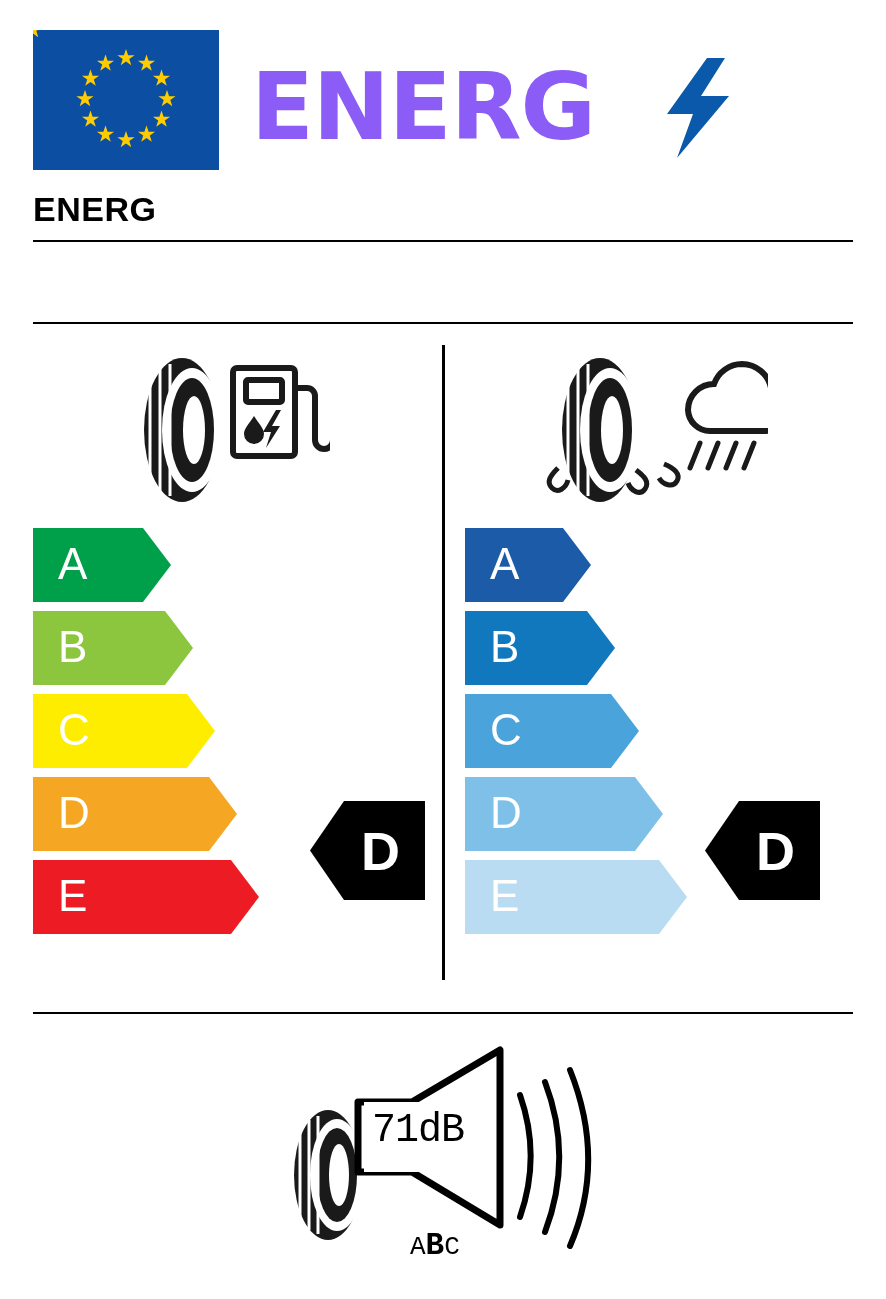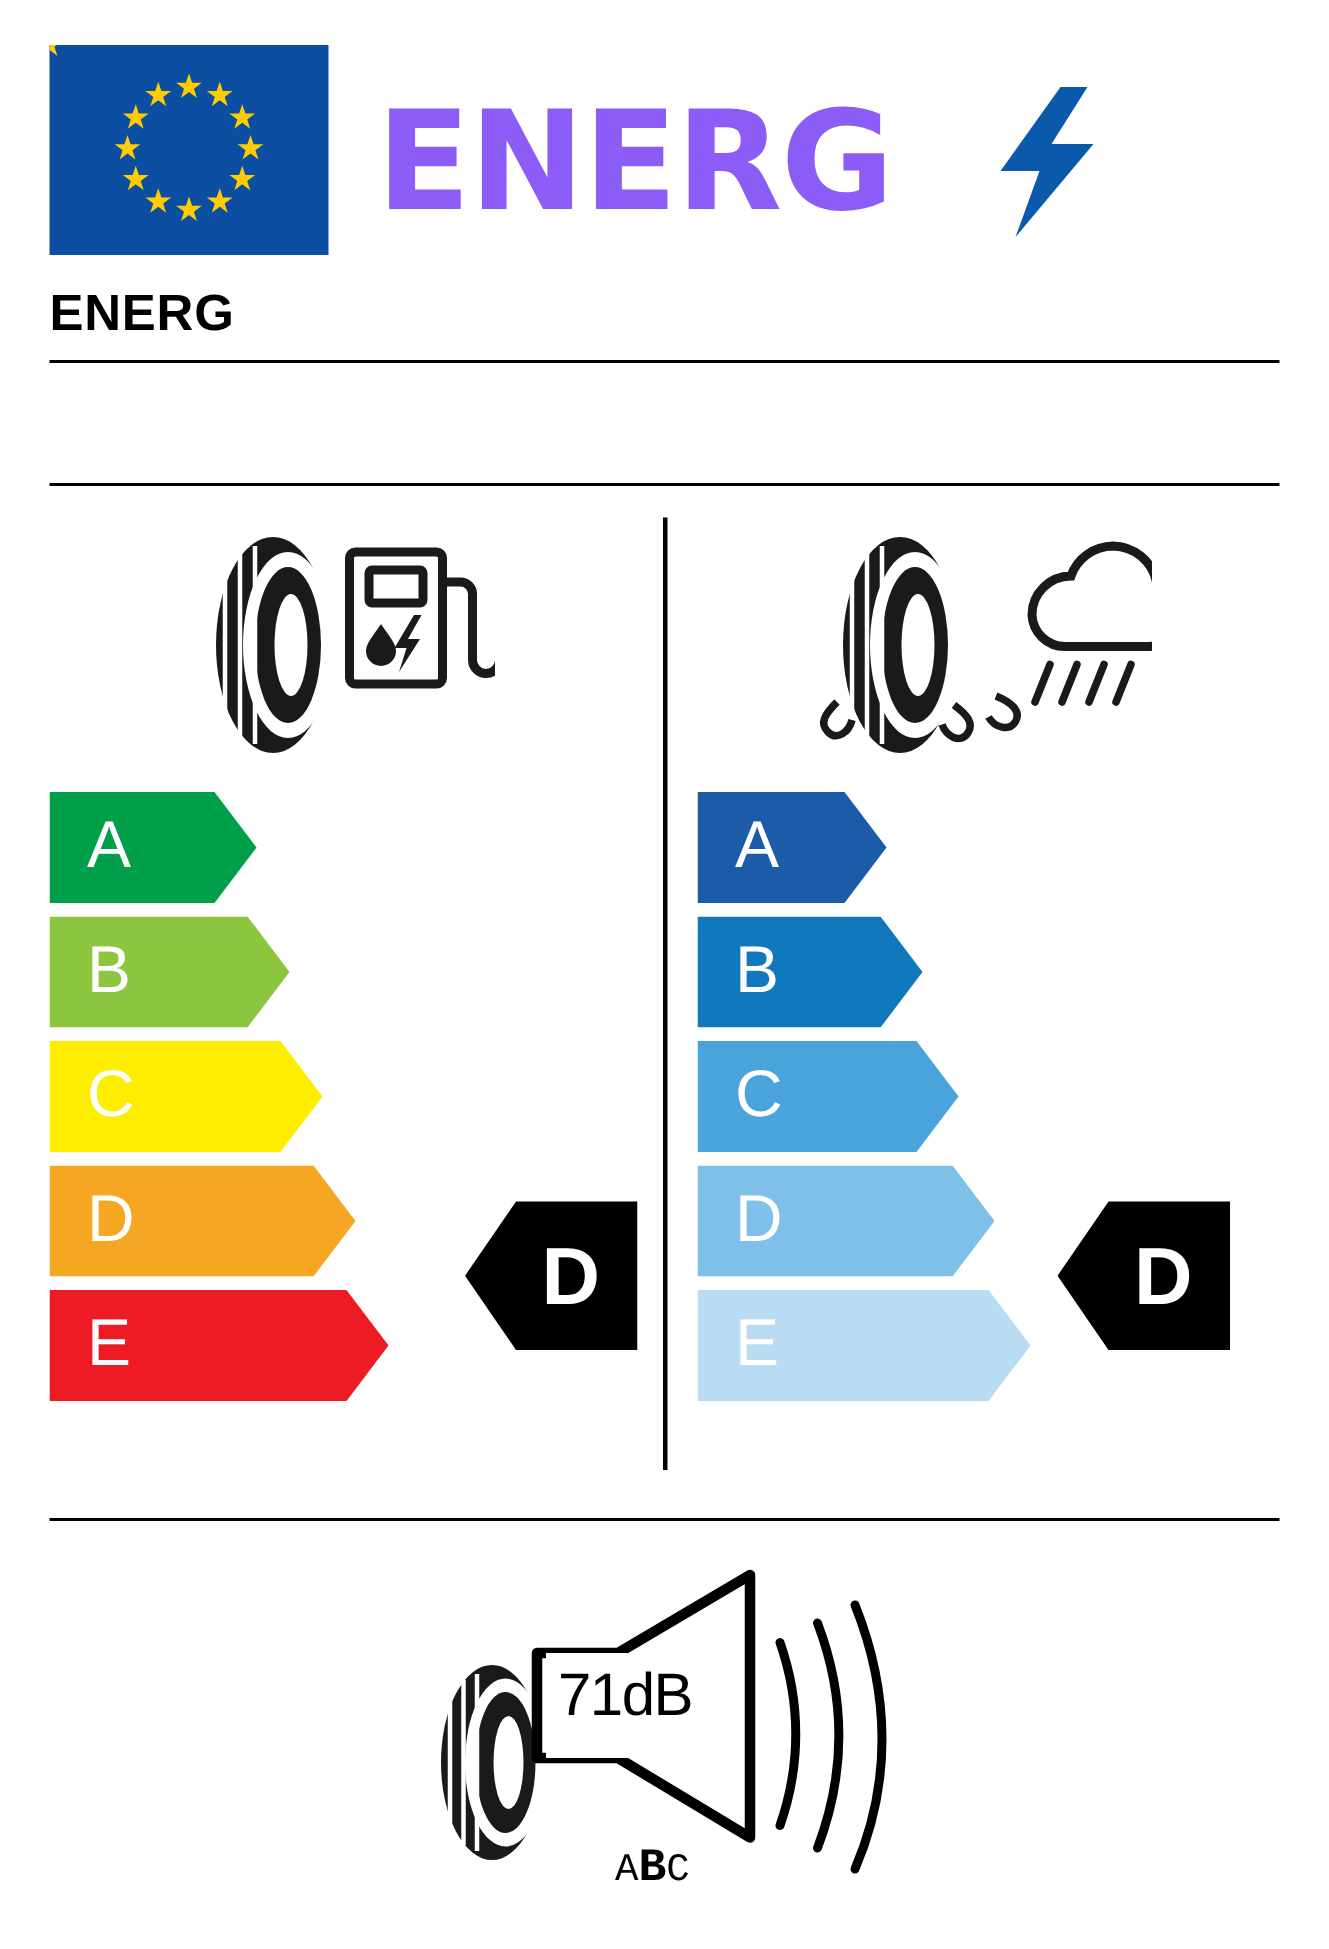--- a/index.html
+++ b/index.html
@@ -138,21 +138,21 @@
   }
   .marker-fuel { left: 310px; top: 793px; }
   .marker-grip { left: 705px; top: 793px; }
 
   
   .noise-db {
     position: absolute;
     left: 372px;
     top: 1108px;
     font-size: 40px;
-    font-family: Liberation Sans, sans-serif;
+    font-family: Liberation Mono, monospace;
     letter-spacing: -1px;
   }
   .noise-class {
     position: absolute;
     left: 410px;
     top: 1228px;
     font-size: 26px;
     font-family: Liberation Mono, monospace;
   }
   .noise-class b { font-size: 31px; font-weight: bold; }

